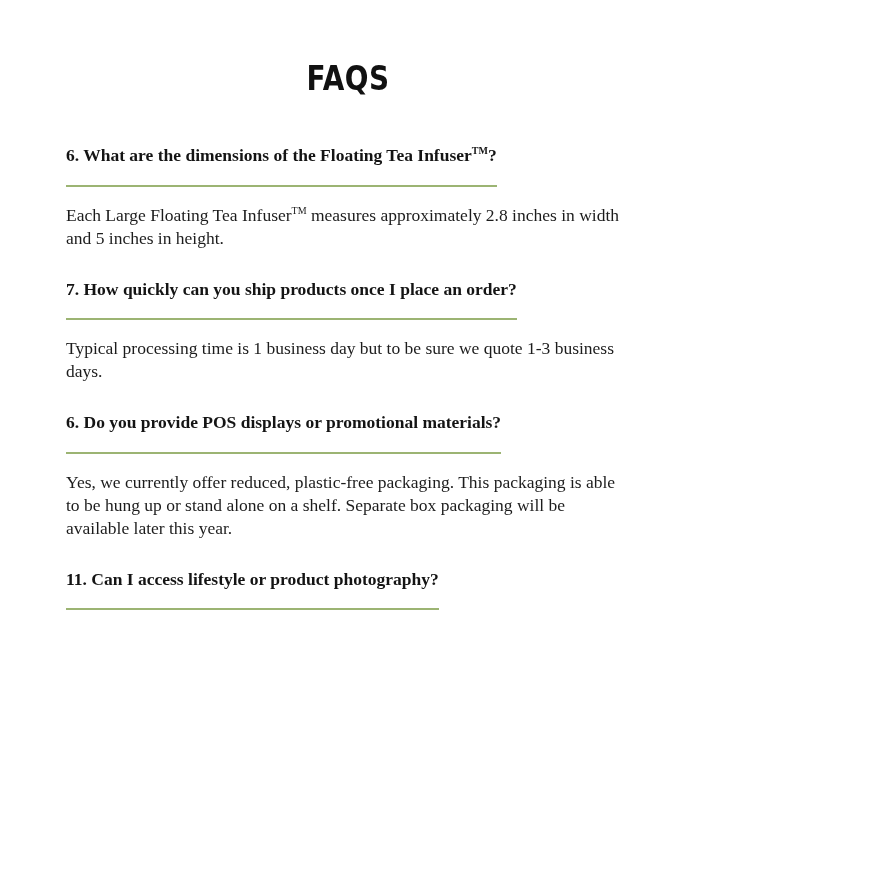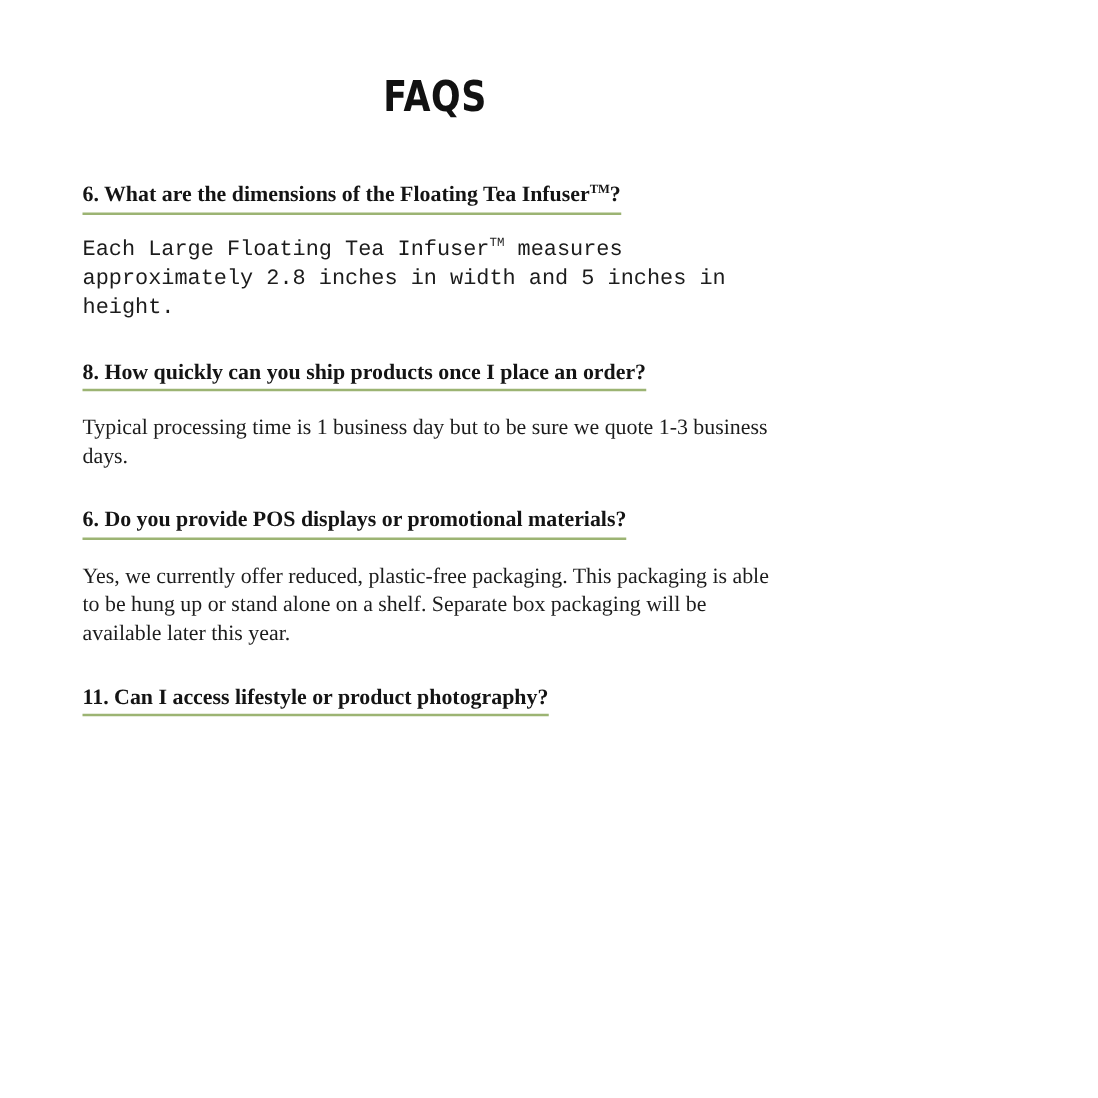--- a/index.html
+++ b/index.html
@@ -39,42 +39,42 @@
   .faq-item {
     margin-bottom: 28px;
   }
   .faq-question {
     font-family: "Liberation Serif", serif;
     font-weight: bold;
     font-size: 17.5px;
     line-height: 1.3;
     color: #141414;
     display: inline-block;
-    padding-bottom: 3px;
+    padding-bottom: 18px;
     border-bottom: 2.5px solid #9cb473;
     margin: 0;
   }
   .faq-question sup {
     font-size: 10px;
     vertical-align: super;
     font-weight: bold;
   }
   .faq-answer {
     font-family: "Liberation Serif", serif;
     font-size: 17.5px;
     line-height: 1.31;
     color: #1c1c1c;
     margin: 17px 0 0 0;
     max-width: 748px;
   }
   .faq-answer sup {
     font-size: 10px;
     vertical-align: super;
   }
-  .item-1 .faq-answer { max-width: 660px; font-family: Liberation Mono, monospace; }
+  .item-1 .faq-answer { max-width: 660px; }
   .item-2 .faq-answer { max-width: 746px; }
   .item-5 .faq-answer { max-width: 742px; }
   .item-6 .faq-answer { max-width: 740px; }
 </style>
 </head>
 <body>
 
 <div class="page">
 
   <h1 class="page-title">FAQS</h1>
@@ -83,21 +83,21 @@
 
     <div class="faq-item item-1">
       <h2 class="faq-question"><span>6. What are the dimensions of the Floating Tea Infuser</span><sup>TM</sup><span>?</span></h2>
       <p class="faq-answer"><span>Each Large Floating Tea Infuser</span><sup>TM</sup><span> measures approximately 2.8 inches in width and 5 inches in height.</span></p>
     </div>
 
     <div class="faq-item item-2">
     </div>
 
     <div class="faq-item item-3">
-      <h2 class="faq-question"><span>8. How quickly can you ship products once I place an order?</span></h2>
+      <h2 class="faq-question"><span>7. How quickly can you ship products once I place an order?</span></h2>
       <p class="faq-answer"><span>Typical processing time is 1 business day but to be sure we quote 1-3 business days.</span></p>
     </div>
 
 
     <div class="faq-item item-5">
       <h2 class="faq-question"><span>6. Do you provide POS displays or promotional materials?</span></h2>
       <p class="faq-answer"><span>Yes, we currently offer reduced, plastic-free packaging. This packaging is able to be hung up or stand alone on a shelf. Separate box packaging will be available later this year.</span></p>
     </div>
 
     <div class="faq-item item-6">

